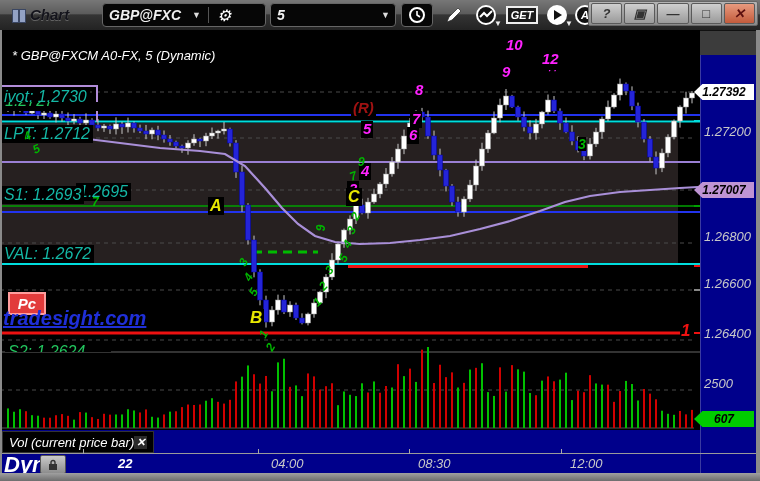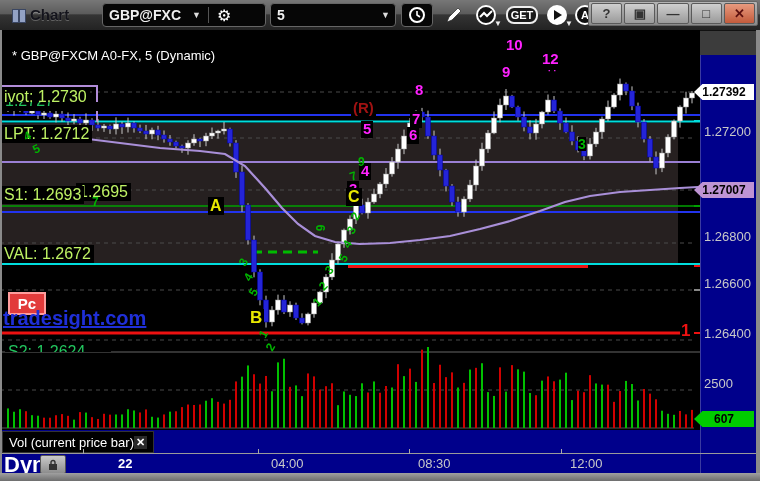--- a/index.html
+++ b/index.html
@@ -1,48 +1,48 @@
 <!DOCTYPE html>
 <html><head>
 <meta charset="utf-8">
 <style>
   html,body{margin:0;padding:0;background:#222;}
   #win{position:relative;width:760px;height:481px;background:#3c3c3c;overflow:hidden;
-       font-family:"Liberation Sans",sans-serif;user-select:none;}
+       font-family:"Liberation Sans",sans-serif;user-select:none;font-style:italic;}
   
   #toolbar{position:absolute;left:0;top:0;width:760px;height:30px;
     background:linear-gradient(180deg,#777 0%,#5c5c5c 45%,#343434 50%,#232323 100%);
     border-bottom:1px solid #111;}
   .tb-title{position:absolute;left:30px;top:6px;font-size:15px;font-weight:bold;color:#14141c;
     text-shadow:0 1px 0 rgba(255,255,255,.25);}
   .tb-chart-icon{position:absolute;left:12px;top:9px;width:15px;height:12px;}
   .tb-chart-icon span{position:absolute;top:0;width:5px;height:12px;background:#93a2c4;border:1px solid #3a4662;}
   .blackpill{position:absolute;top:3px;height:22px;background:#060606;border:1px solid #666;border-radius:4px;
     display:flex;align-items:center;color:#fff;}
   .pill-txt{font-size:14px;font-weight:bold;padding:0 6px;color:#f0f0f0;}
   .dd-arrow{font-size:9px;color:#ddd;padding:0 5px;}
   .pill-div{width:1px;height:16px;background:#555;margin:0 2px;}
   .blacksq{position:absolute;top:3px;width:30px;height:22px;background:#060606;border:1px solid #666;
     border-radius:4px;display:flex;align-items:center;justify-content:center;color:#fff;}
   .tb-ic{position:absolute;top:3px;width:28px;height:24px;display:flex;align-items:center;justify-content:center;}
-  .get-badge{font-size:11px;font-weight:bold;color:#fff;border:2px solid #eee;border-radius:8px;
+  .get-badge{font-size:11px;font-weight:bold;color:#fff;border:2px solid #eee;border-radius:0;
     padding:1px 3px;background:#1a1a1a;}
   .mini-arrow{position:absolute;right:-2px;bottom:-1px;font-size:8px;color:#eee;}
   
   #wc{position:absolute;right:2px;top:1px;height:25px;width:170px;
     background:linear-gradient(180deg,#b5b5b5,#8a8a8a);border:1px solid #666;border-radius:2px;
     display:flex;align-items:center;justify-content:flex-end;gap:2px;padding:0 2px;box-sizing:border-box;}
   .wcb{width:30px;height:19px;background:linear-gradient(180deg,#cfcfcf,#9a9a9a);
     border:1px solid #5a5a5a;border-radius:2px;display:flex;align-items:center;justify-content:center;
     font-size:13px;font-weight:bold;color:#333;line-height:1;}
   .wcb.close{background:linear-gradient(180deg,#e89a7e,#c25b3c);color:#5c0f0f;}
   
   #csvg{position:absolute;left:0;top:30px;}
   .hdr{position:absolute;left:10px;top:48px;color:#fff;font-size:13px;background:#000;padding:0 2px;}
-  .lvl{position:absolute;background:#000;color:#bef264;font-size:16px;padding:0 3px;line-height:1.1;white-space:nowrap;}
+  .lvl{position:absolute;background:#000;color:#14b8a6;font-size:16px;padding:0 3px;line-height:1.1;white-space:nowrap;}
   .clip-box{position:absolute;background:#000;overflow:hidden;color:#22c55e;font-size:16px;padding:0 3px;}
   .wave{position:absolute;font-weight:bold;font-size:15px;background:#000;padding:0 2px;line-height:1.1;white-space:nowrap;}
   .gmark{position:absolute;color:#00b400;font-weight:bold;font-size:12px;line-height:1;white-space:nowrap;}
   #pcbadge{position:absolute;left:8px;top:292px;width:34px;height:19px;background:#e23b3b;border:2px solid #ff9d9d;
     color:#fff;font-weight:bold;font-size:15px;text-align:center;line-height:19px;}
   #wm{position:absolute;left:3px;top:307px;color:#1f2fd8;font-size:20px;font-weight:bold;text-decoration:underline;}
   #copyr{position:absolute;left:7px;top:330px;color:#9a9a9a;font-size:14px;background:rgba(0,0,0,.4);padding:0 2px;}
   #redone{position:absolute;left:681px;top:321px;color:#ee1111;font-size:17px;font-weight:bold;}
   
   #axis{position:absolute;left:700px;top:30px;width:56px;height:443px;}

